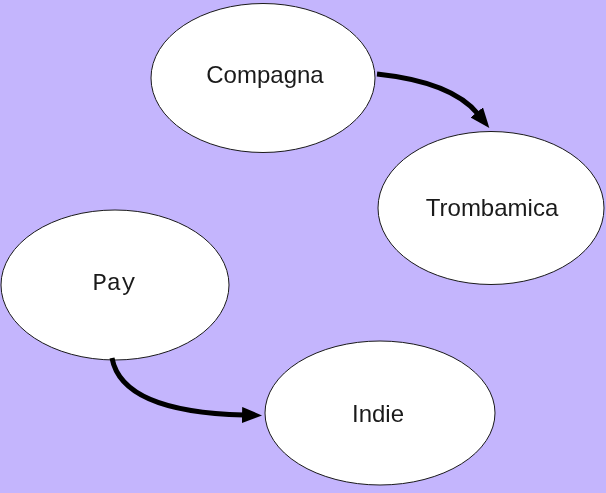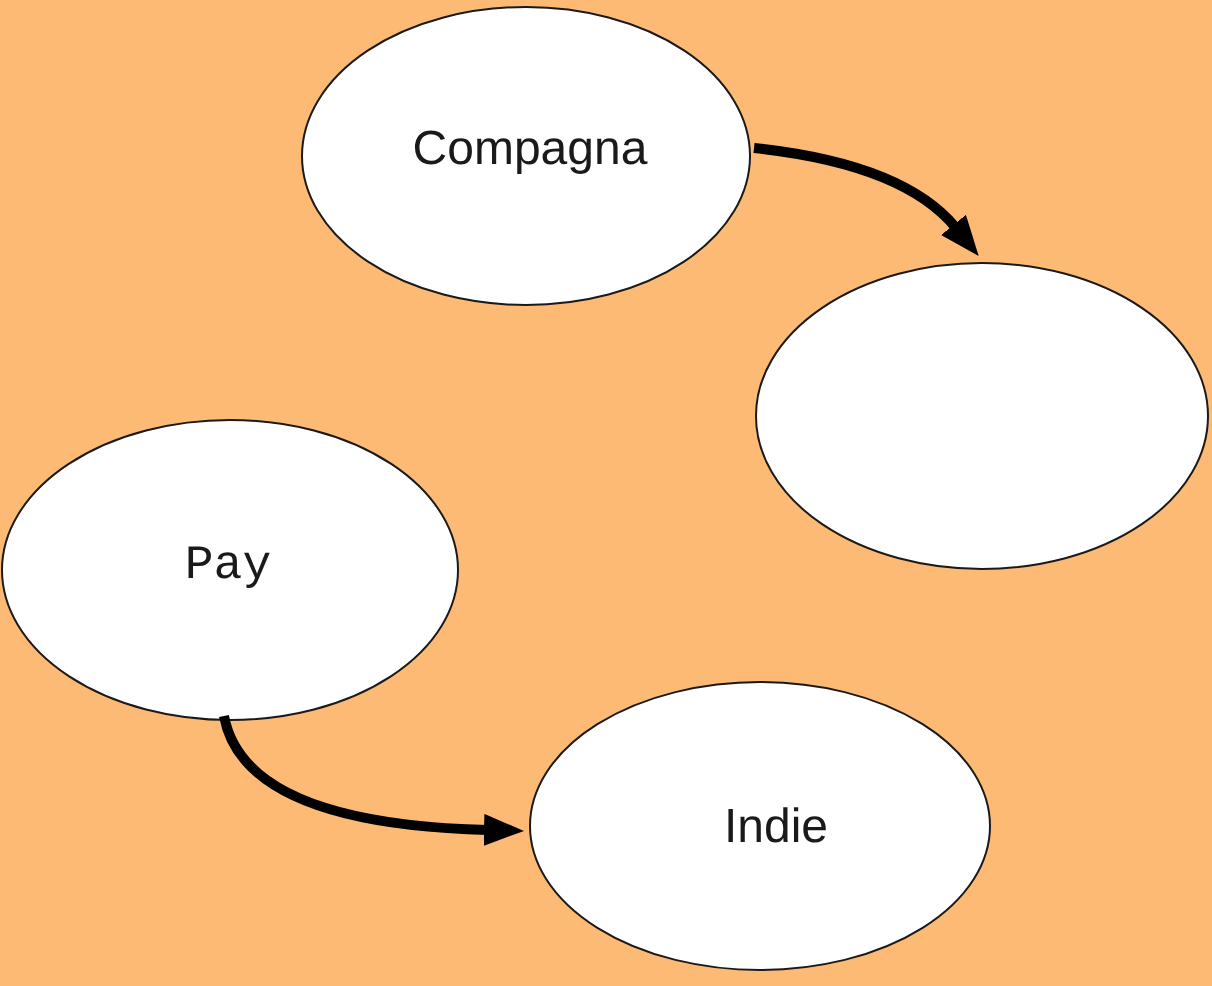--- a/index.html
+++ b/index.html
@@ -5,21 +5,21 @@
   html, body {
     margin: 0;
     padding: 0;
     background: #ffffff;
     font-family: "Liberation Sans", sans-serif;
   }
   .canvas {
     position: relative;
     width: 606px;
     height: 493px;
-    background: #fdba74;
+    background: #c4b5fd;
     overflow: hidden;
   }
   .canvas svg {
     position: absolute;
     left: 0;
     top: 0;
   }
   .node {
     fill: #ffffff;
     stroke: #1a1a1a;
@@ -56,18 +56,19 @@
     <ellipse class="node" cx="491" cy="208" rx="113" ry="76.5"></ellipse>
     <ellipse class="node" cx="115" cy="285" rx="114" ry="75"></ellipse>
     <ellipse class="node" cx="380" cy="413" rx="115" ry="72"></ellipse>
 
     <path class="edge" d="M377,74 Q452,82 478,114" marker-end="url(#arrowhead)"></path>
     <path class="edge" d="M112,358 Q122,412 244,415" marker-end="url(#arrowhead)"></path>
   </svg>
 
   <div class="node-label" style="left:265px; top:75px;">Compagna</div>
 
+  <div class="node-label" style="left:492px; top:208px;">Trombamica</div>
 
   <div class="node-label" style="left:114px; top:284px;font-family:Liberation Mono, monospace;">Pay</div>
 
-  <div class="node-label" style="left:388px; top:414px;">Indie</div>
+  <div class="node-label" style="left:378px; top:414px;">Indie</div>
 
 </div>
 
 </body></html>

